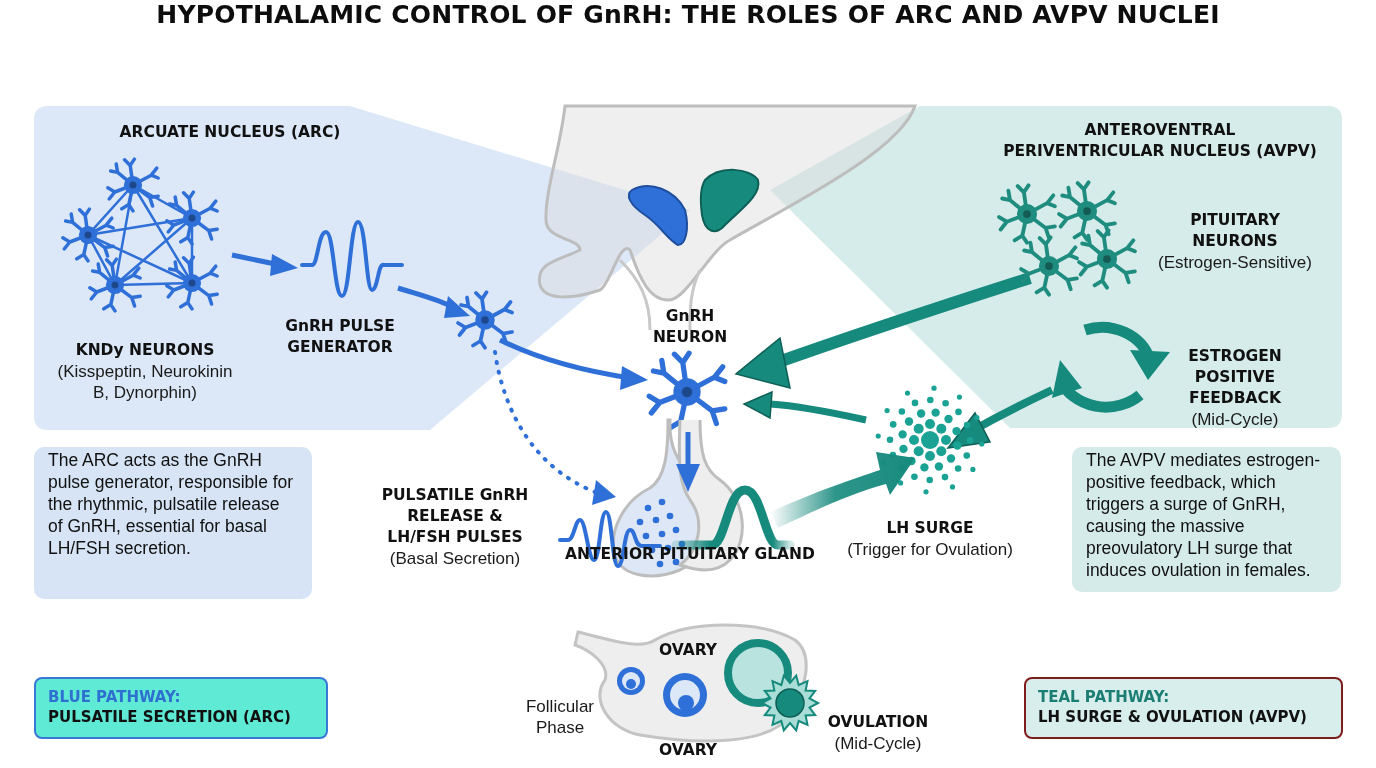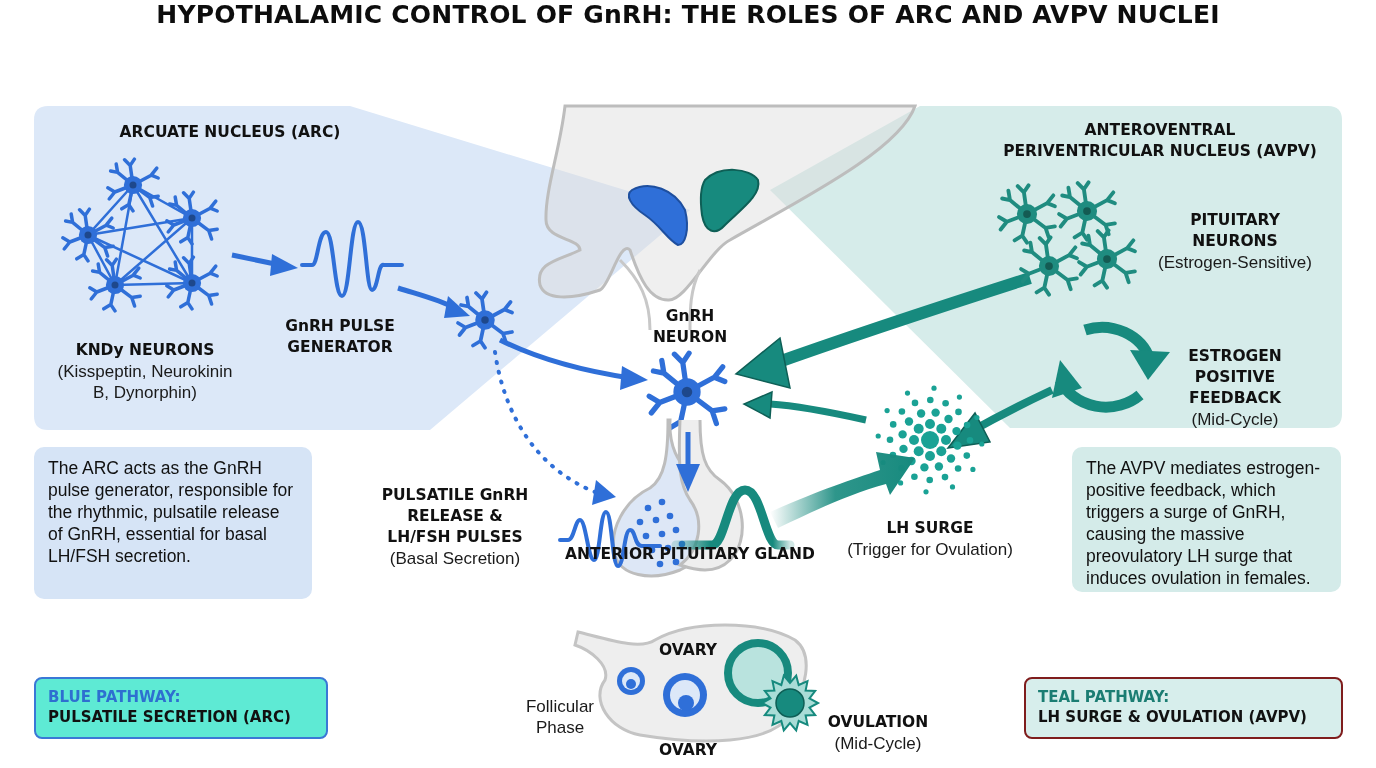--- a/index.html
+++ b/index.html
@@ -4,21 +4,21 @@
 <style>
   html, body { margin:0; padding:0; }
   body { width:1376px; height:768px; background:#ffffff; position:relative; overflow:hidden;
          font-family:"Liberation Sans", "DejaVu Sans", sans-serif; color:#111; }
   #title { left:0; width:1376px; top:30px; text-align:center; font-family:"DejaVu Sans", sans-serif;
            font-weight:bold; font-size:25px; letter-spacing:0.2px; color:#0d0d0d; }
   svg#diagram { position:absolute; left:0; top:0; }
   .lbl { position:absolute; text-align:center; font-family:"DejaVu Sans", sans-serif; }
   .hd { font-weight:bold; font-size:15.5px; line-height:21px; color:#111; }
   .sub { font-size:17px; line-height:21px; color:#1a1a1a; font-family:"Liberation Sans", sans-serif; }
-  .txtbox { position:absolute; border-radius:10px; padding:10px 14px; box-sizing:border-box;
+  .txtbox { position:absolute; border-radius:10px; padding:2px 14px; box-sizing:border-box;
             font-family:"Liberation Sans", sans-serif; font-size:17.5px; line-height:22px; color:#111; }
   #arc-info { left:34px; top:447px; width:278px; height:152px; background:#d6e4f6; }
   #avpv-info { left:1072px; top:447px; width:269px; height:145px; background:#d4ebe9; }
   .legend { position:absolute; border-radius:8px; box-sizing:border-box; padding:8px 12px;
             font-family:"DejaVu Sans", sans-serif; font-weight:bold; font-size:15px; line-height:20px; }
   #legend-blue { left:34px; top:677px; width:294px; height:62px; background:#5eead4; border:2px solid #3a78d6; }
   #legend-teal { left:1024px; top:677px; width:319px; height:62px; background:#d7eeec; border:2px solid #7f1d1d; }
   .legend .k1 { display:block; }
   #legend-blue .k1 { color:#2e6fd0; }
   #legend-teal .k1 { color:#1b7d73; }

